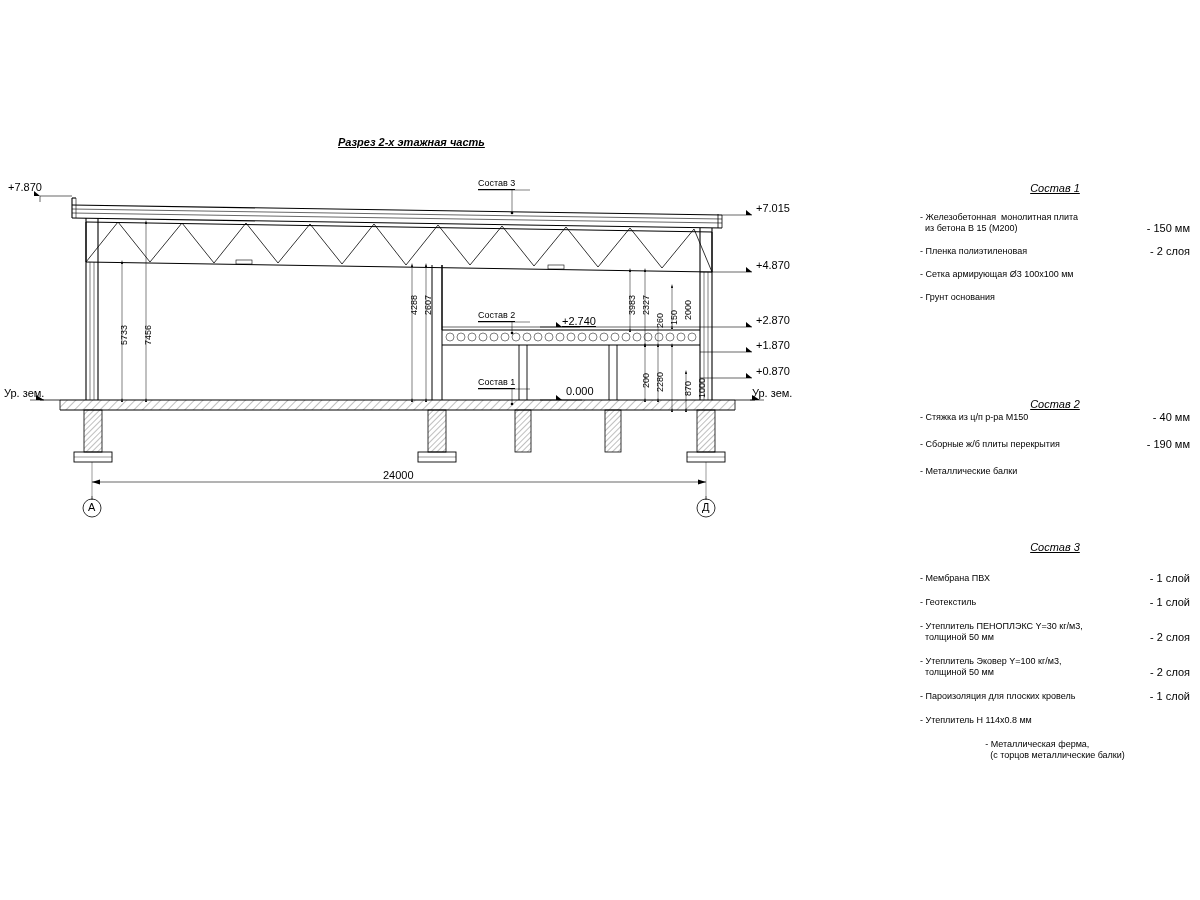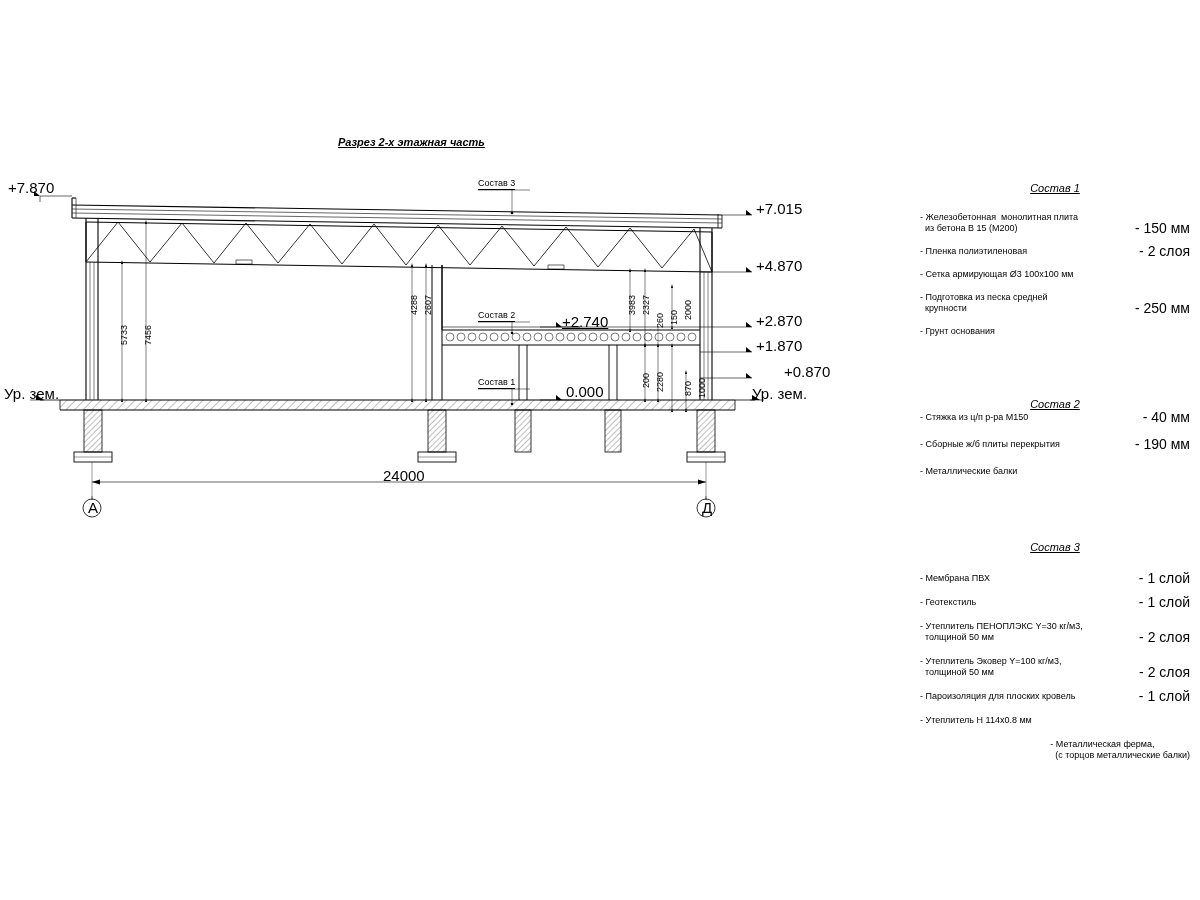--- a/index.html
+++ b/index.html
@@ -10,21 +10,21 @@
   body {
     width: 1200px;
     height: 900px;
     position: relative;
     font-family: "Liberation Sans", sans-serif;
     color: #000000;
     overflow: hidden;
   }
   .abs { position: absolute; }
   .txt {
-    font-size: 15px;
+    font-size: 11px;
     line-height: 11px;
     white-space: pre;
     color: #000;
   }
   .title {
     font-size: 11px;
     font-style: italic;
     font-weight: bold;
     text-decoration: underline;
     white-space: pre;
@@ -34,21 +34,21 @@
     font-style: italic;
     text-decoration: underline;
     white-space: pre;
   }
   .spec-item {
     font-size: 9px;
     line-height: 11px;
     white-space: pre;
   }
   .spec-val {
-    font-size: 14px;
+    font-size: 11px;
     line-height: 11px;
     white-space: pre;
     text-align: left;
   }
   .vert {
     transform: rotate(-90deg);
     transform-origin: 0 0;
     font-size: 9px;
     white-space: pre;
   }
@@ -258,21 +258,21 @@
   </svg>
 
   <div class="abs title" style="left:338px;top:136px;">Разрез 2-х этажная часть</div>
 
   <div class="abs txt" style="left:8px;top:182px;">+7.870</div>
 
   <div class="abs txt" style="left:756px;top:203px;">+7.015</div>
   <div class="abs txt" style="left:756px;top:260px;">+4.870</div>
   <div class="abs txt" style="left:756px;top:315px;">+2.870</div>
   <div class="abs txt" style="left:756px;top:340px;">+1.870</div>
-  <div class="abs txt" style="left:784px;top:366px;">+0.870</div>
+  <div class="abs txt" style="left:756px;top:366px;">+0.870</div>
 
   <div class="abs txt" style="left:4px;top:388px;">Ур. зем.</div>
   <div class="abs txt" style="left:752px;top:388px;">Ур. зем.</div>
 
   <div class="abs txt" style="left:562px;top:316px;text-decoration:underline;">+2.740</div>
   <div class="abs txt" style="left:566px;top:386px;">0.000</div>
 
   <div class="abs callout" style="left:478px;top:178px;">Состав 3</div>
   <div class="abs callout" style="left:478px;top:310px;">Состав 2</div>
   <div class="abs callout" style="left:478px;top:377px;">Состав 1</div>
@@ -308,25 +308,20 @@
     </div>
     <div style="display:flex;justify-content:space-between;margin-bottom:12px;">
       <div class="spec-item">- Пленка полиэтиленовая</div>
       <div class="spec-val">- 2 слоя</div>
     </div>
     <div style="display:flex;justify-content:space-between;margin-bottom:12px;">
       <div class="spec-item">- Сетка армирующая Ø3 100х100 мм</div>
       <div class="spec-val"></div>
     </div>
     <div style="display:flex;justify-content:space-between;margin-bottom:12px;">
-      <div class="spec-item">- Подготовка из песка средней
-  крупности</div>
-      <div class="spec-val" style="align-self:flex-end;">- 250 мм</div>
-    </div>
-    <div style="display:flex;justify-content:space-between;margin-bottom:12px;">
       <div class="spec-item">- Грунт основания</div>
       <div class="spec-val"></div>
     </div>
   </div>
 </div>
 
 <div class="abs" style="left:920px;top:398px;width:270px;">
   <div class="spec-title" style="text-align:center;">Состав 2</div>
   <div style="margin-top:2px;">
     <div style="display:flex;justify-content:space-between;margin-bottom:16px;">
@@ -366,19 +361,19 @@
       <div class="spec-val" style="align-self:flex-end;">- 2 слоя</div>
     </div>
     <div style="display:flex;justify-content:space-between;margin-bottom:13px;">
       <div class="spec-item">- Пароизоляция для плоских кровель</div>
       <div class="spec-val">- 1 слой</div>
     </div>
     <div style="display:flex;justify-content:space-between;margin-bottom:13px;">
       <div class="spec-item">- Утеплитель Н 114х0.8 мм</div>
       <div class="spec-val"></div>
     </div>
-    <div style="display:flex;justify-content:flex-end;margin-bottom:13px;">
+    <div style="display:flex;justify-content:center;margin-bottom:13px;">
       <div class="spec-item">- Металлическая ферма,
   (с торцов металлические балки)</div>
       <div class="spec-val"></div>
     </div>
   </div>
 </div>
 
 </body></html>

